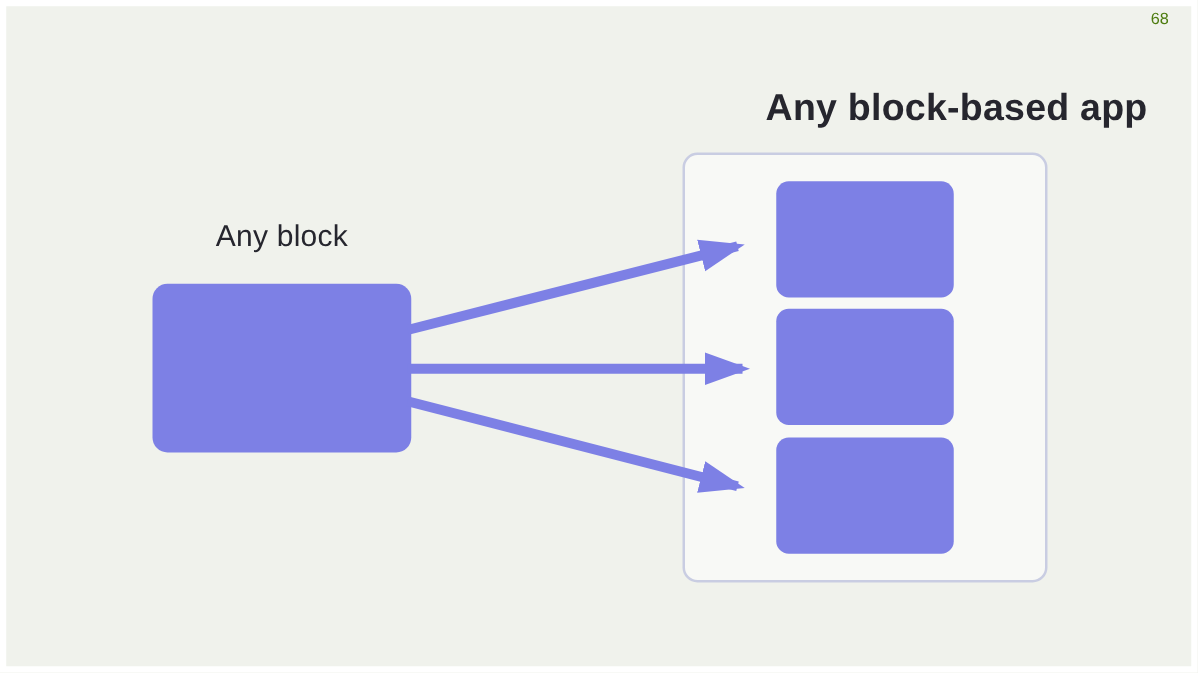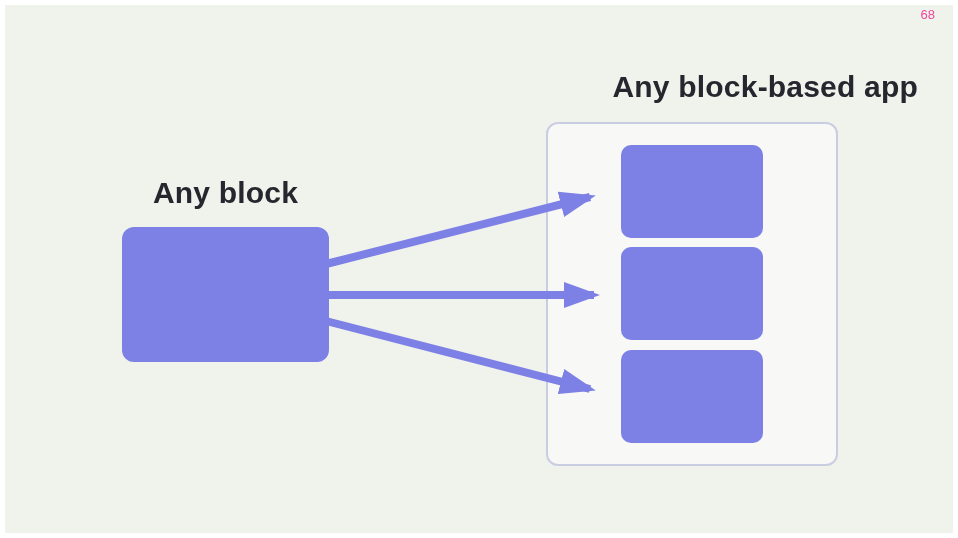--- a/index.html
+++ b/index.html
@@ -14,30 +14,30 @@
     position: absolute;
     left: 5px; top: 5px; right: 5px; bottom: 5px;
     background: #f0f2ec;
     z-index: 0;
   }
   .page-number {
     position: absolute;
     top: 8px; right: 23px;
     font-size: 13px;
     line-height: 1;
-    color: #ec4899;
+    color: #4d7c0f;
     z-index: 2;
   }
   .source-label {
     position: absolute;
     left: 122px; top: 176px;
     width: 207px;
     text-align: center;
-    font-size: 30px;
-    font-weight: 700;
+    font-size: 24px;
+    font-weight: 400;
     color: #26262e;
     letter-spacing: 0.2px;
     z-index: 2;
     white-space: nowrap;
   }
   .source-block {
     position: absolute;
     left: 122px; top: 227px;
     width: 207px; height: 135px;
     background: #7d80e5;

